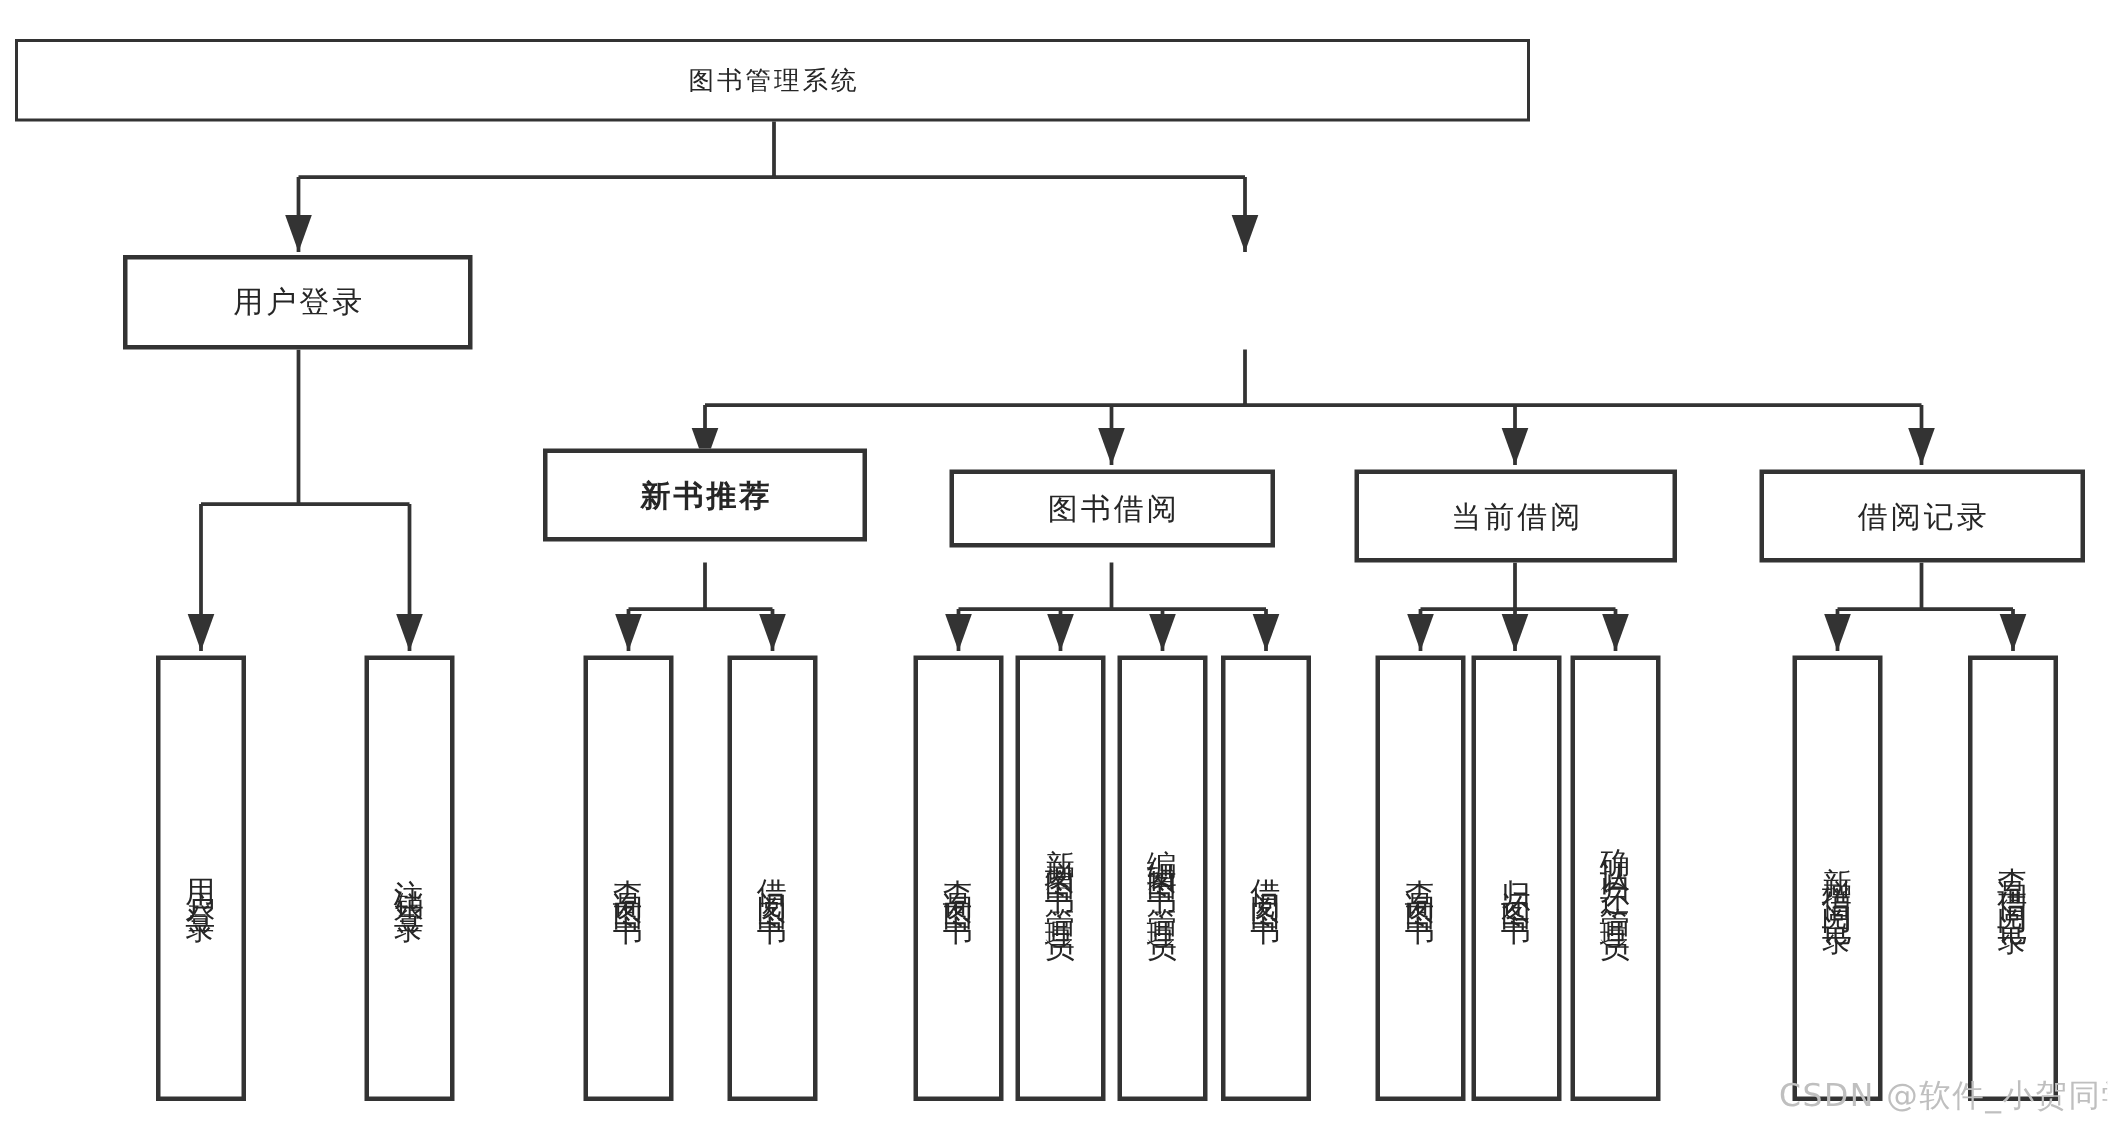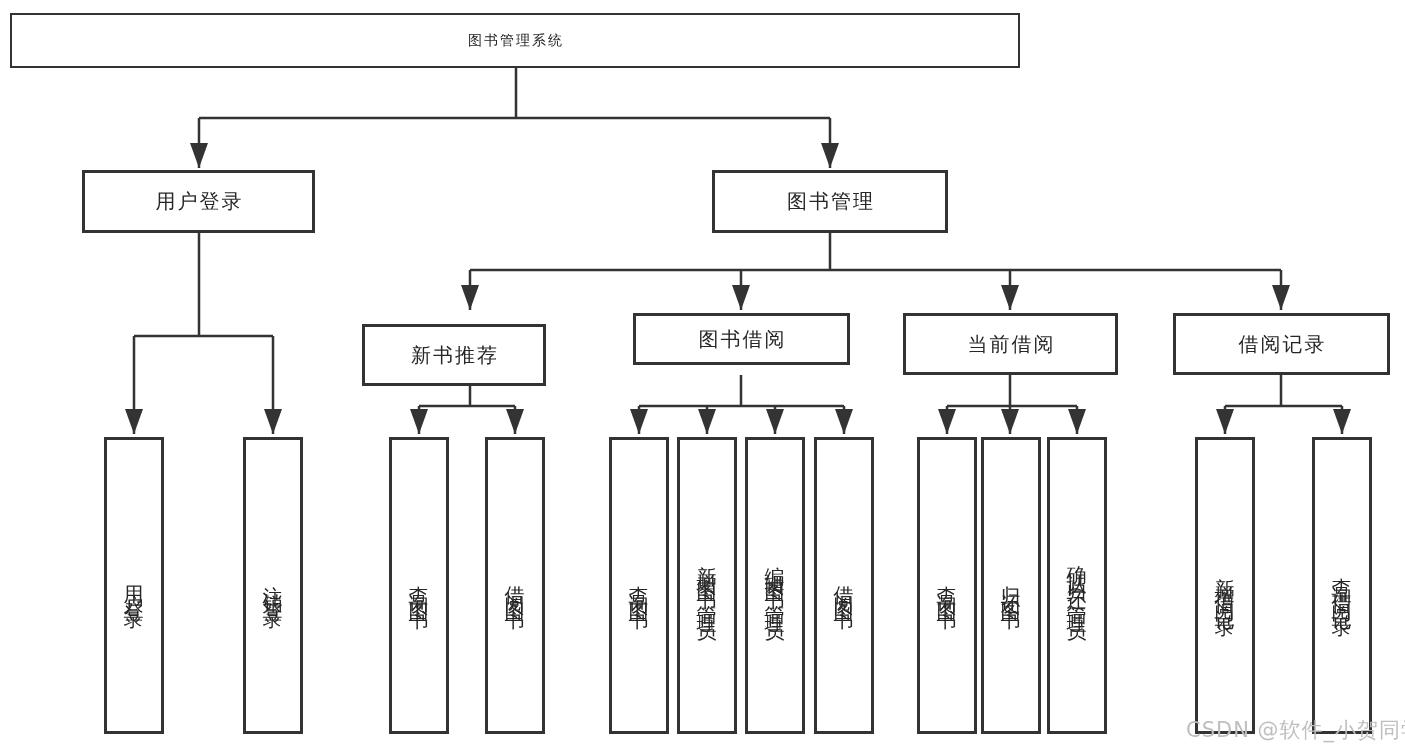--- a/index.html
+++ b/index.html
@@ -18,24 +18,24 @@
     fill:none;stroke:var(--line);stroke-width:2.5;
   }
   svg.connectors .head{fill:var(--line);stroke:none;}
   .node{
     position:absolute;box-sizing:border-box;background:#ffffff;
     border:3px solid var(--line);
     display:flex;align-items:center;justify-content:center;
     z-index:2;
   }
   .hnode{font-size:20px;letter-spacing:2px;text-indent:2px;}
-  #root{left:10px;top:13px;width:1010px;height:55px;border-width:2px;font-size:14px;}
+  #root{left:10px;top:26px;width:1010px;height:55px;border-width:2px;font-size:17px;}
   #n-login{left:82px;top:170px;width:233px;height:63px;}
   #n-books{left:712px;top:170px;width:236px;height:63px;}
-  #n-l3-0{left:362px;top:324px;width:184px;height:62px;}
+  #n-l3-0{left:362px;top:299px;width:216px;height:62px;font-weight:bold;}
   #n-l3-1{left:633px;top:313px;width:217px;height:52px;}
   #n-l3-2{left:903px;top:313px;width:215px;height:62px;}
   #n-l3-3{left:1173px;top:313px;width:217px;height:62px;}
   .leaf{
     top:437px;width:60px;height:297px;
     writing-mode:vertical-rl;text-orientation:mixed;
     font-size:20px;letter-spacing:8px;line-height:1;
   }
   #lf-0{left:104px;} #lf-1{left:243px;}
   #lf-2{left:389px;} #lf-3{left:485px;}
@@ -89,21 +89,20 @@
     <line class="wire" x1="1077" y1="406" x2="1077" y2="434" marker-end="url(#arrow)"></line>
 
     <path class="wire" d="M1281,375 V406 M1225,406 H1342"></path>
     <line class="wire" x1="1225" y1="406" x2="1225" y2="434" marker-end="url(#arrow)"></line>
     <line class="wire" x1="1342" y1="406" x2="1342" y2="434" marker-end="url(#arrow)"></line>
   </svg>
 
   <div class="node hnode" id="root">图书管理系统</div>
 
   <div class="node hnode" id="n-login">用户登录</div>
-  <div class="node hnode" id="n-books">图书管理</div>
 
   <div class="node hnode" id="n-l3-0">新书推荐</div>
   <div class="node hnode" id="n-l3-1">图书借阅</div>
   <div class="node hnode" id="n-l3-2">当前借阅</div>
   <div class="node hnode" id="n-l3-3">借阅记录</div>
 
   <div class="node leaf" id="lf-0">用户登录</div>
   <div class="node leaf" id="lf-1">注销登录</div>
   <div class="node leaf" id="lf-2">查询图书</div>
   <div class="node leaf" id="lf-3">借阅图书</div>

